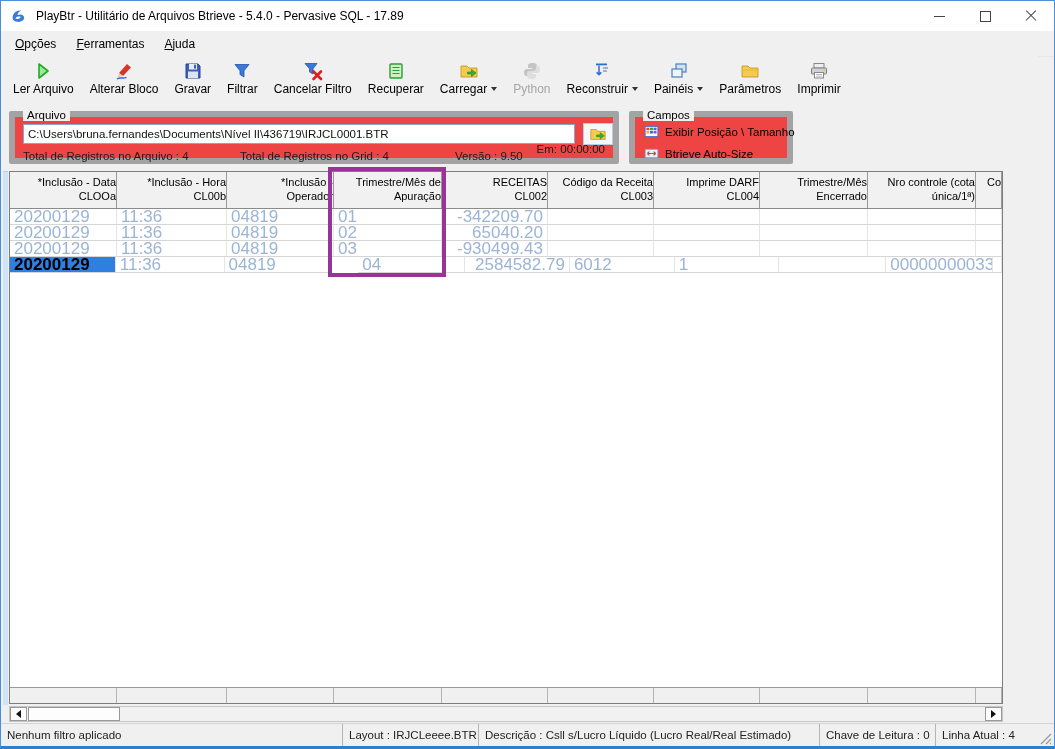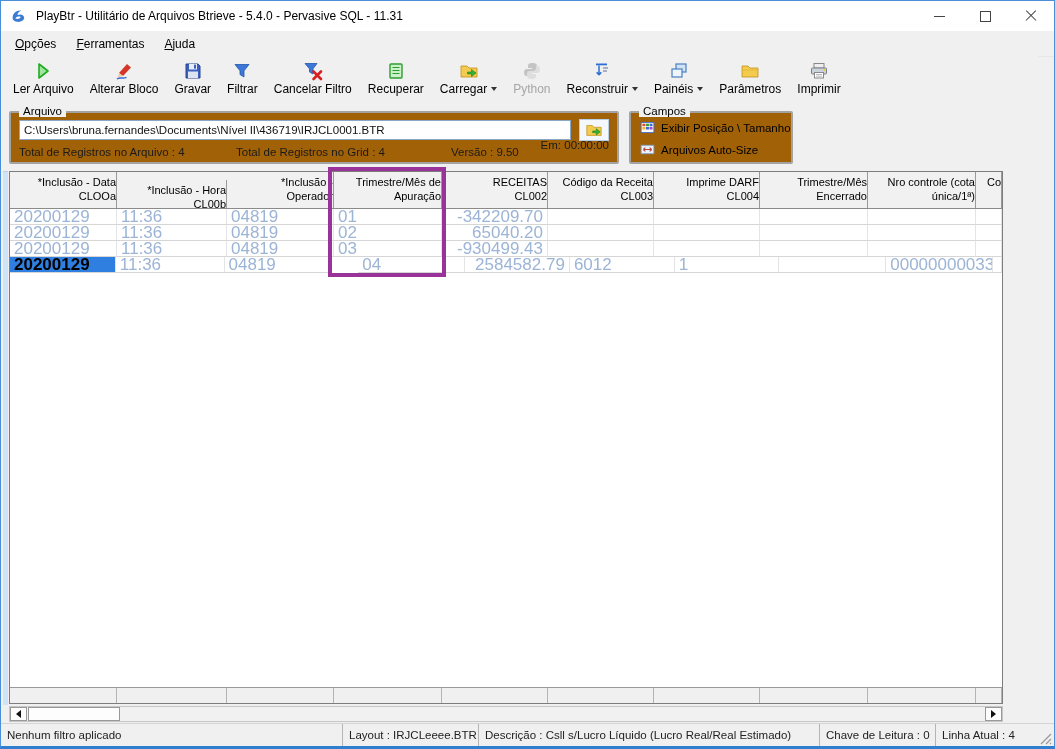--- a/index.html
+++ b/index.html
@@ -24,21 +24,21 @@
   .menu-item .lbl::first-letter{text-decoration:underline;}
   
   .toolbar{position:absolute;left:0;top:55px;right:16px;height:48px;background:#f0f0f0;display:flex;align-items:flex-start;padding:4px 0 0 4px;}
   .tbtn{display:inline-flex;flex-direction:column;align-items:center;justify-content:flex-start;
     background:transparent;border:none;padding:1px 7px;margin:0 1px;font-family:inherit;font-size:12px;color:#000;}
   .tbtn .ticon{width:20px;height:20px;margin-bottom:1px;}
   .tbtn .tl{display:flex;align-items:center;white-space:nowrap;}
   .tbtn.disabled{color:#a6a6a6;}
   .caret{width:0;height:0;border-left:3.5px solid transparent;border-right:3.5px solid transparent;border-top:4px solid #333;display:inline-block;margin-left:4px;}
   
-  .groupbox{position:absolute;border:2px solid #a3a3a3;border-radius:2px;background:#a16207;box-sizing:border-box;}
+  .groupbox{position:absolute;border:6px solid #a3a3a3;border-radius:2px;background:#ef4444;box-sizing:border-box;}
   .gb-label{position:absolute;top:-8px;left:8px;background:#f0f0f0;padding:0 4px;font-size:11.5px;}
   .gb-arquivo{left:8px;top:110px;width:610px;height:53px;}
   .gb-campos{left:628px;top:110px;width:164px;height:53px;}
   .path-input{position:absolute;left:8px;top:7px;width:552px;height:20px;box-sizing:border-box;
     border:1px solid #89a8c8;background:#fff;font-family:inherit;font-size:11.5px;padding:1px 4px;color:#111;}
   .folder-btn{position:absolute;left:568px;top:6px;width:30px;height:22px;border:1px solid #b9cee2;background:#f4f8fc;
     display:flex;align-items:center;justify-content:center;padding:0;}
   .folder-btn svg{width:18px;height:18px;}
   .stat{position:absolute;font-size:11.5px;white-space:nowrap;color:#1a1a1a;}
   .st1{left:8px;top:33px;} .st2{left:225px;top:33px;} .st3{left:440px;top:33px;} .st4{right:8px;top:26px;}
@@ -81,21 +81,21 @@
 
 <div class="window">
 
   <div class="titlebar">
     <span class="app-icon">
       <svg viewBox="0 0 20 20">
           <path d="M3 13 C2 7 8 3 13 4 C10 5 8 7 8.5 9 C12 7 16 9.5 15.8 12.3 C15.5 15.3 11.5 17 8 16.5 C5.5 16 3.4 15 3 13 Z" fill="#3a7bd5"></path>
           <path d="M6 12.5 C7 10.5 10 10 12 11 C11 13 8 14 6 12.5 Z" fill="#ffffff"></path>
         </svg>
     </span>
-    <span class="title">PlayBtr - Utilitário de Arquivos Btrieve - 5.4.0 - Pervasive SQL - 11.31</span>
+    <span class="title">PlayBtr - Utilitário de Arquivos Btrieve - 5.4.0 - Pervasive SQL - 17.89</span>
     <div class="win-controls">
       <div class="wc">
           <span class="glyph-min"></span>
         </div>
       <div class="wc">
           <span class="glyph-max"></span>
         </div>
       <div class="wc">
           <span class="glyph-close"></span>
         </div>
@@ -254,32 +254,32 @@
           <rect x="8.2" y="9.4" width="3.5" height="3" fill="#3a6bd6"></rect>
           <rect x="12.4" y="9.4" width="3.5" height="3" fill="#9a4ad6"></rect>
         </svg>
       <span>Exibir Posição \ Tamanho</span>
     </div>
     <div class="campo-item ci2">
       <svg viewBox="0 0 20 20">
           <rect x="2.5" y="5" width="15" height="10" fill="#eaf1fa" stroke="#7a9cc8"></rect>
           <path d="M5 10 H15 M5 10 l2.5 -2.2 M5 10 l2.5 2.2 M15 10 l-2.5 -2.2 M15 10 l-2.5 2.2" stroke="#b84a3a" stroke-width="1.3" fill="none"></path>
         </svg>
-      <span>Arquivos Auto-Size</span>
+      <span>Btrieve Auto-Size</span>
     </div>
   </div>
 
   <div class="gutter"></div>
   <div class="grid" id="grid" style="--datacol: #9cb4d6;">
       <div class="g-hdr">
         <div class="g-hcell" style="width: 107px;">
           <div class="l1">*Inclusão - Data</div>
           <div class="l2">CLOOa</div>
         </div>
-        <div class="g-hcell" style="width: 110px; margin-top: 8px;">
+        <div class="g-hcell" style="width: 110px;">
           <div class="l1">*Inclusão - Hora</div>
           <div class="l2">CL00b</div>
         </div>
         <div class="g-hcell" style="width: 107px;">
           <div class="l1">*Inclusão -</div>
           <div class="l2">Operador</div>
         </div>
         <div class="g-hcell" style="width: 108px;">
           <div class="l1">Trimestre/Mês de</div>
           <div class="l2">Apuração</div>

